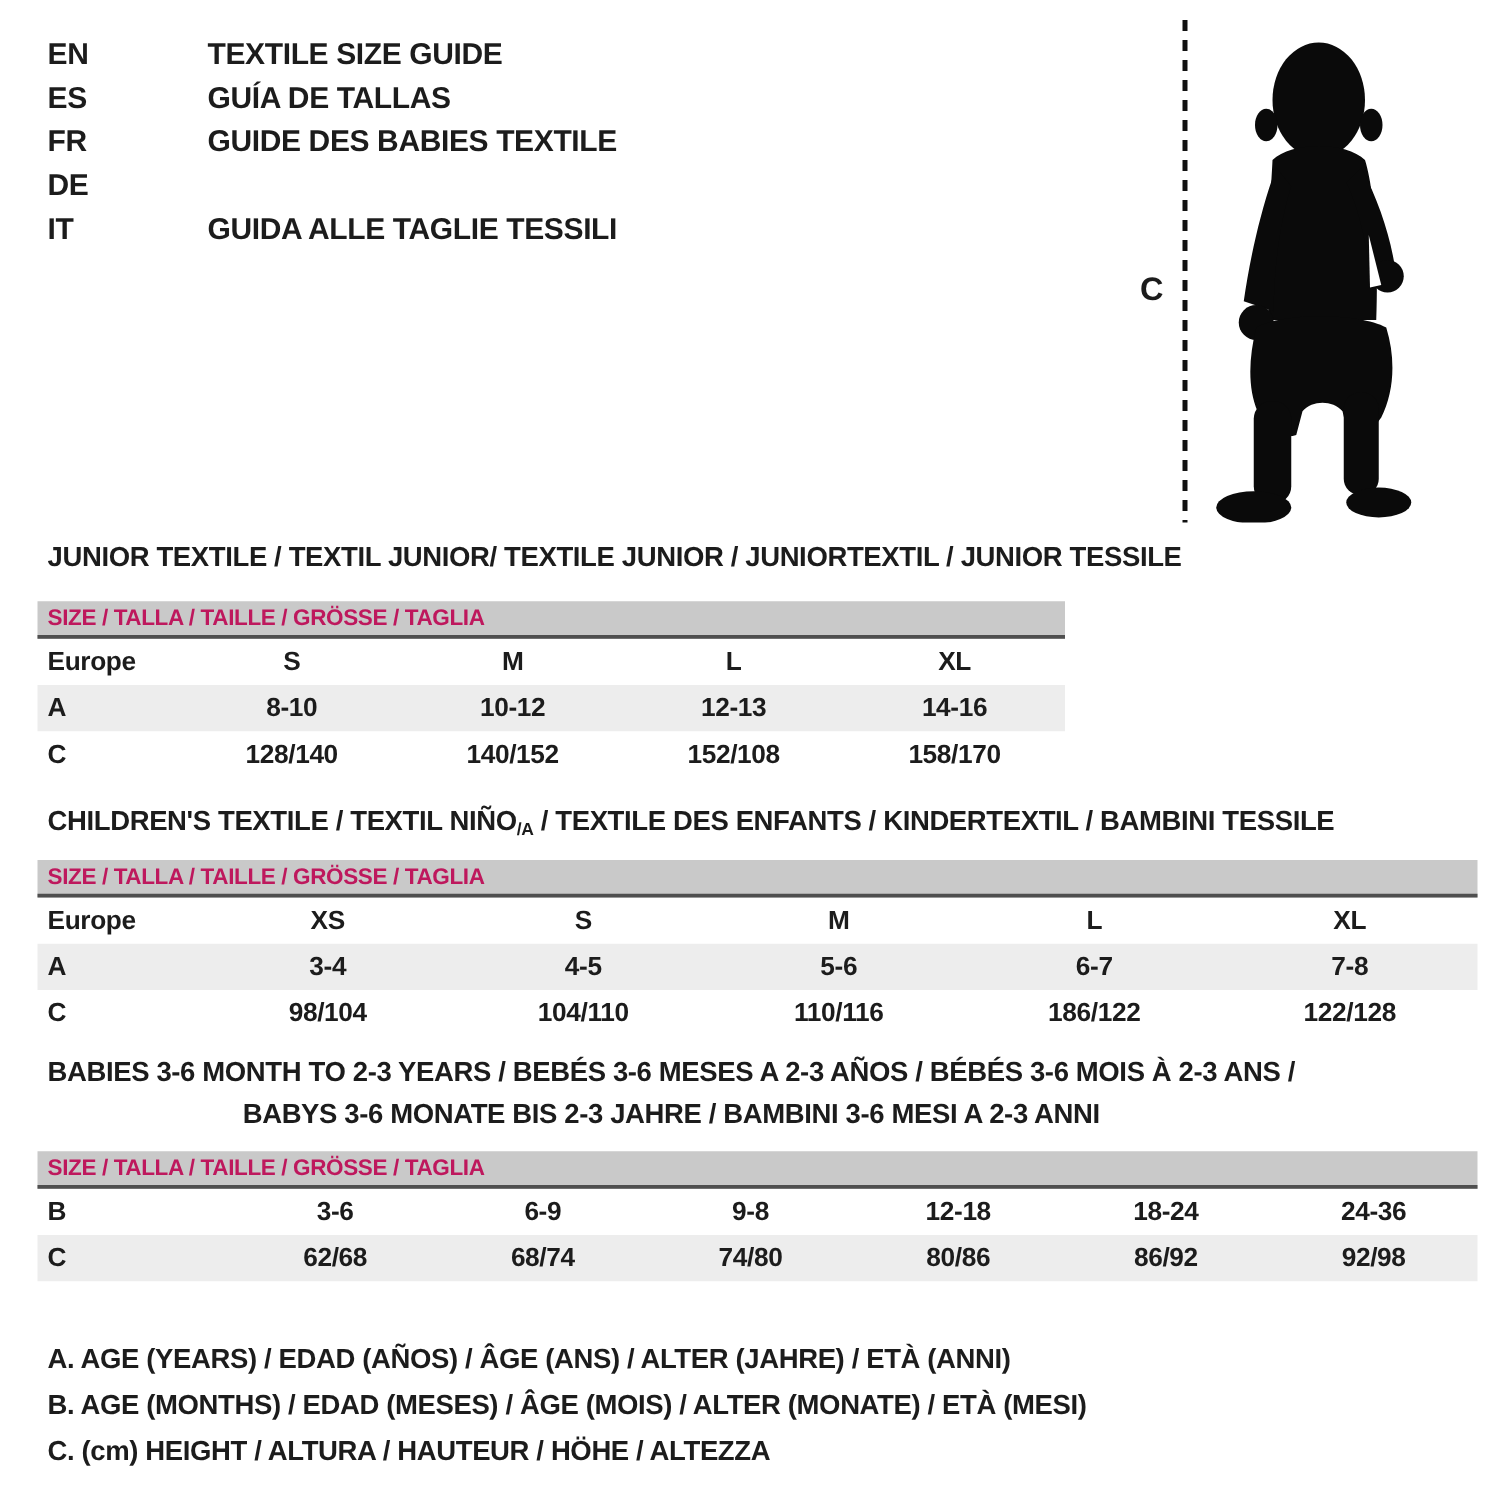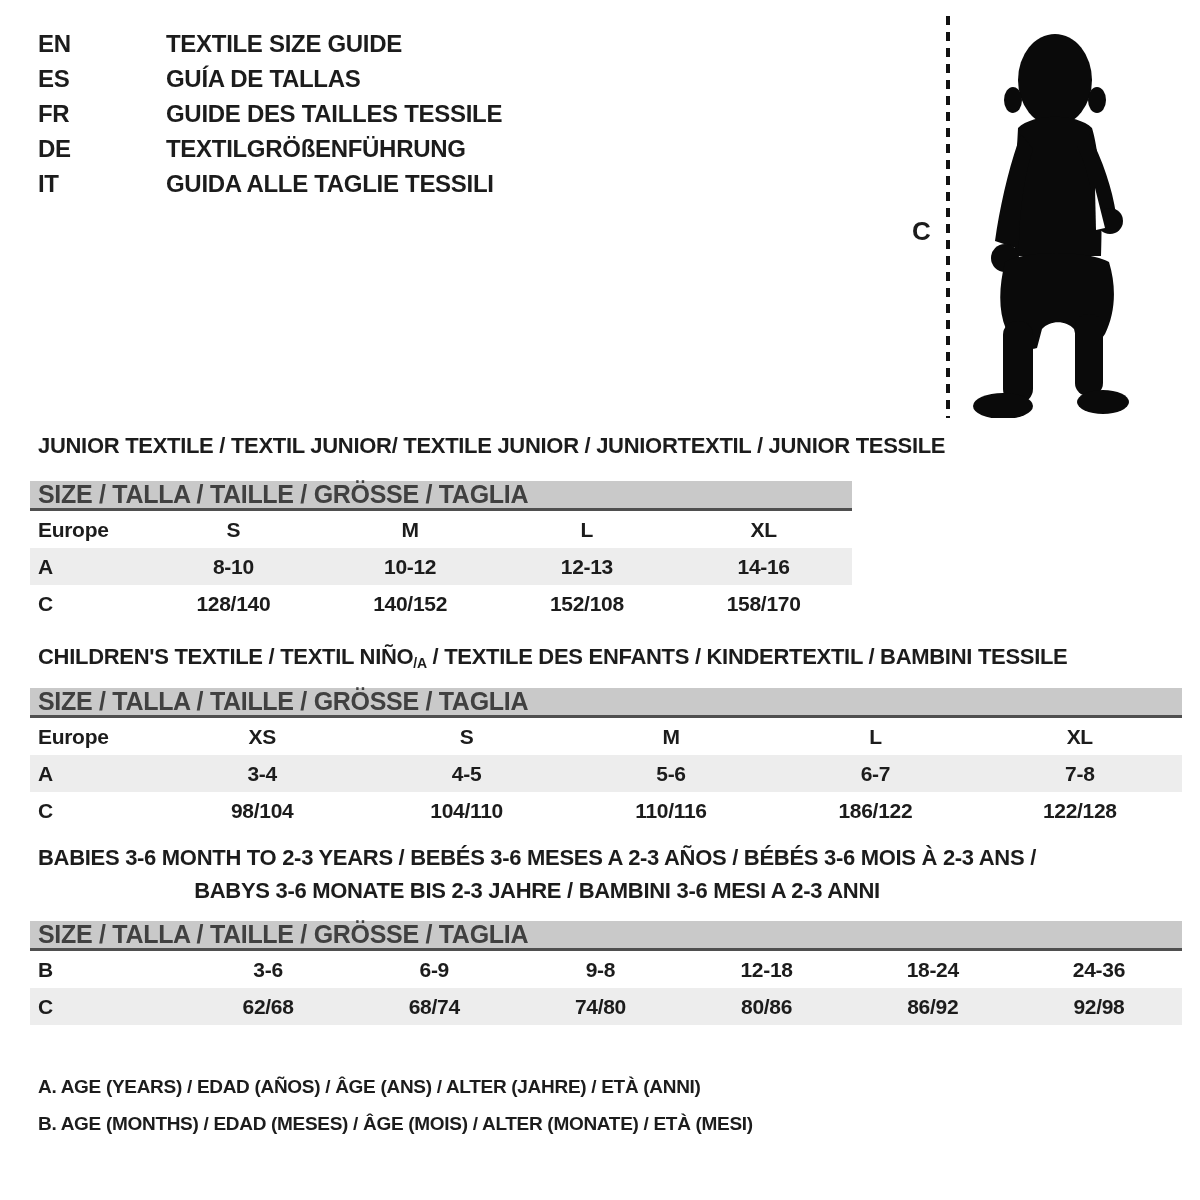--- a/index.html
+++ b/index.html
@@ -19,54 +19,53 @@
   }
   .c-label{position:absolute;left:912px;top:216px;font-size:26px;font-weight:bold;}
   .baby-svg{position:absolute;left:963px;top:16px;}
   
   .sec-title{position:absolute;left:38px;font-size:22px;font-weight:bold;white-space:nowrap;}
   .sec-title .subsz{font-size:14px;vertical-align:-4px;font-weight:bold;}
   .tbl{position:absolute;left:30px;}
   .size-bar{
     height:30px;background:#c9c9c9;border-bottom:3px solid #4f4f4f;
     display:flex;align-items:center;padding-left:8px;box-sizing:border-box;
-    font-size:25px;font-weight:bold;color:#404040;
+    font-size:18px;font-weight:bold;color:#be185d;
   }
   .trow{display:grid;height:37px;align-items:center;font-size:21px;font-weight:bold;}
   .t1 .trow{grid-template-columns:115px repeat(4,1fr);}
   .t2 .trow{grid-template-columns:130px repeat(5,1fr);}
   .t3 .trow{grid-template-columns:155px repeat(6,1fr);}
   .lbl{padding-left:8px;text-align:left;}
   .val{text-align:center;}
   .shaded{background:#ededed;}
   
   .legend{position:absolute;left:38px;top:1068px;}
-  .legend-line{height:37px;display:flex;align-items:center;font-size:19px;font-weight:bold;white-space:nowrap;}
+  .legend-line{height:37px;display:flex;align-items:center;font-size:22px;font-weight:bold;white-space:nowrap;}
 </style>
 </head>
 <body>
 
 <div class="canvas">
 
   <div class="lang-list">
     <div class="lang-row">
       <span class="lang-code">EN</span>
       <span class="lang-label">TEXTILE SIZE GUIDE</span>
     </div>
     <div class="lang-row">
       <span class="lang-code">ES</span>
       <span class="lang-label">GUÍA DE TALLAS</span>
     </div>
     <div class="lang-row">
       <span class="lang-code">FR</span>
-      <span class="lang-label">GUIDE DES TAILLES TESSILE</span>
+      <span class="lang-label">GUIDE DES BABIES TEXTILE</span>
     </div>
     <div class="lang-row">
       <span class="lang-code">DE</span>
-      <span class="lang-label">TEXTILGRÖßENFÜHRUNG</span>
     </div>
     <div class="lang-row">
       <span class="lang-code">IT</span>
       <span class="lang-label">GUIDA ALLE TAGLIE TESSILI</span>
     </div>
   </div>
 
   <div class="dash-line"></div>
   <div class="c-label">C</div>
   <svg class="baby-svg" width="190" height="402" viewBox="0 0 190 402">
@@ -167,15 +166,16 @@
       <span class="val">74/80</span>
       <span class="val">80/86</span>
       <span class="val">86/92</span>
       <span class="val">92/98</span>
     </div>
   </div>
 
   <div class="legend">
     <div class="legend-line">A. AGE (YEARS) / EDAD (AÑOS) / ÂGE (ANS) / ALTER (JAHRE) / ETÀ (ANNI)</div>
     <div class="legend-line">B. AGE (MONTHS) / EDAD (MESES) / ÂGE (MOIS) / ALTER (MONATE) / ETÀ (MESI)</div>
+    <div class="legend-line">C. (cm) HEIGHT / ALTURA / HAUTEUR / HÖHE / ALTEZZA</div>
   </div>
 
 </div>
 
 </body></html>

